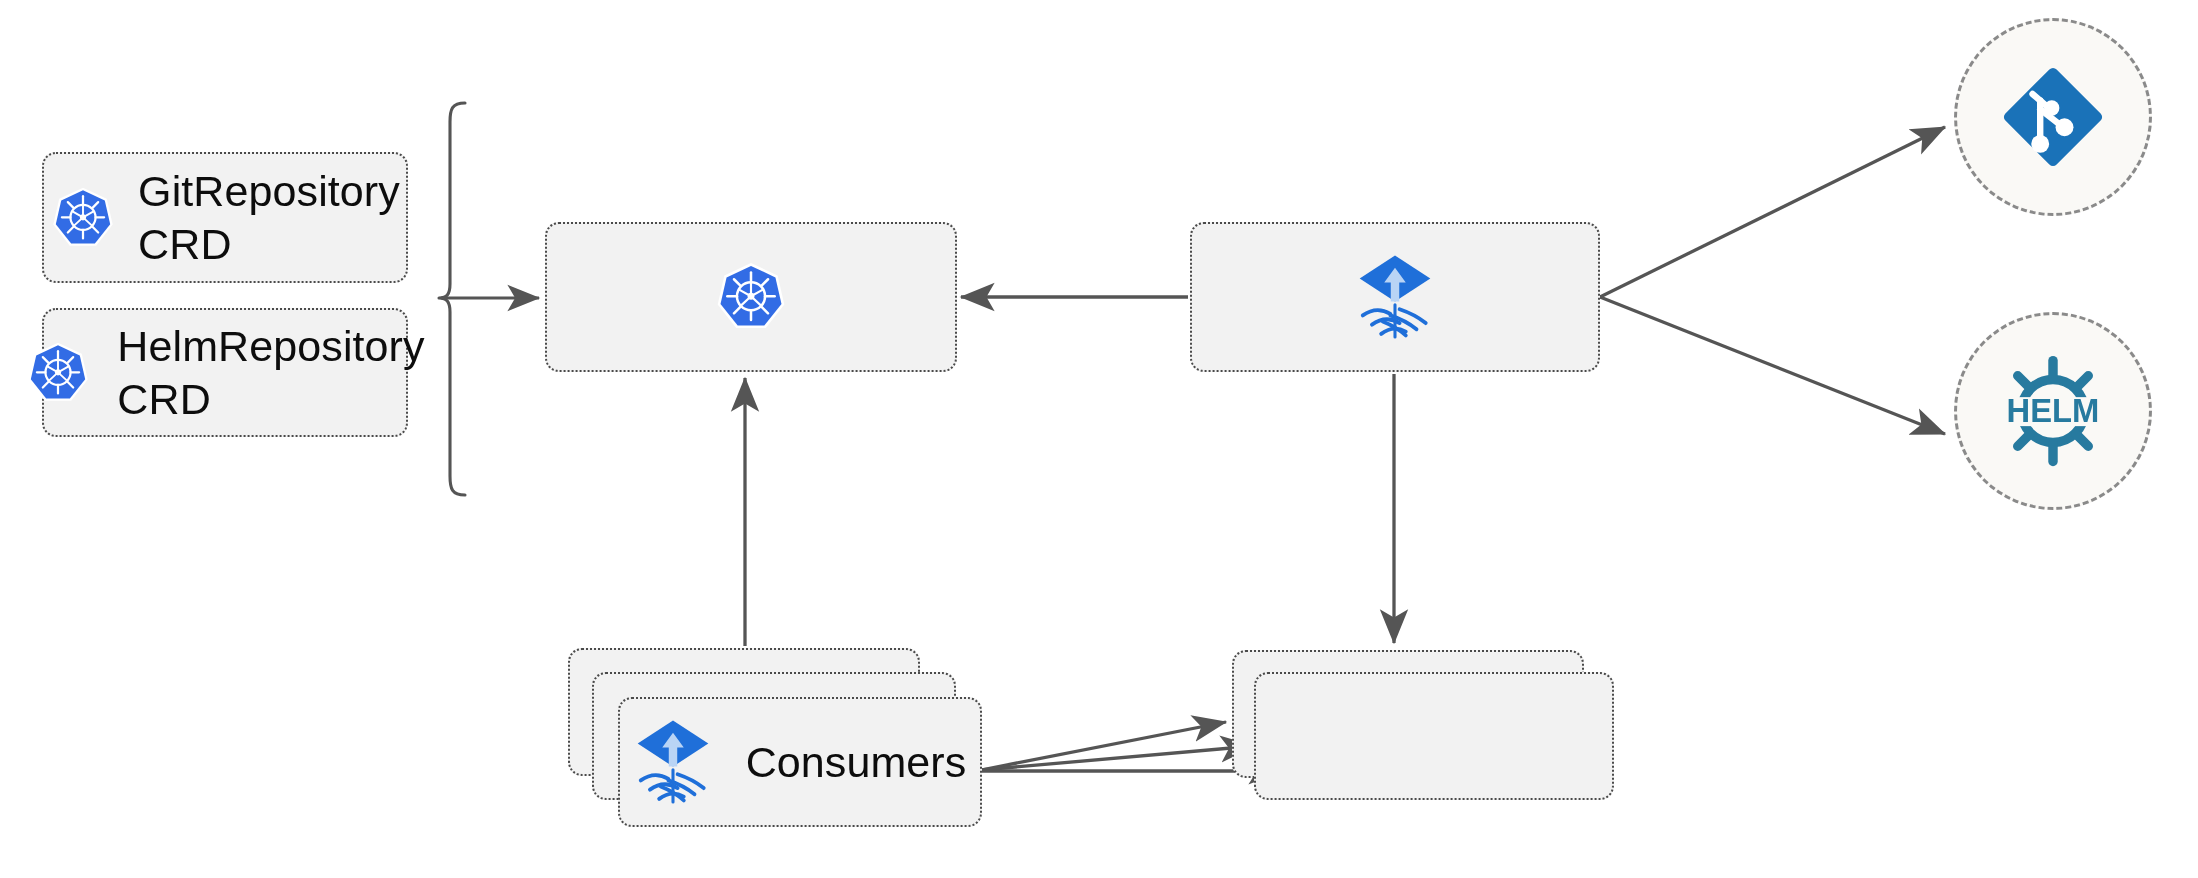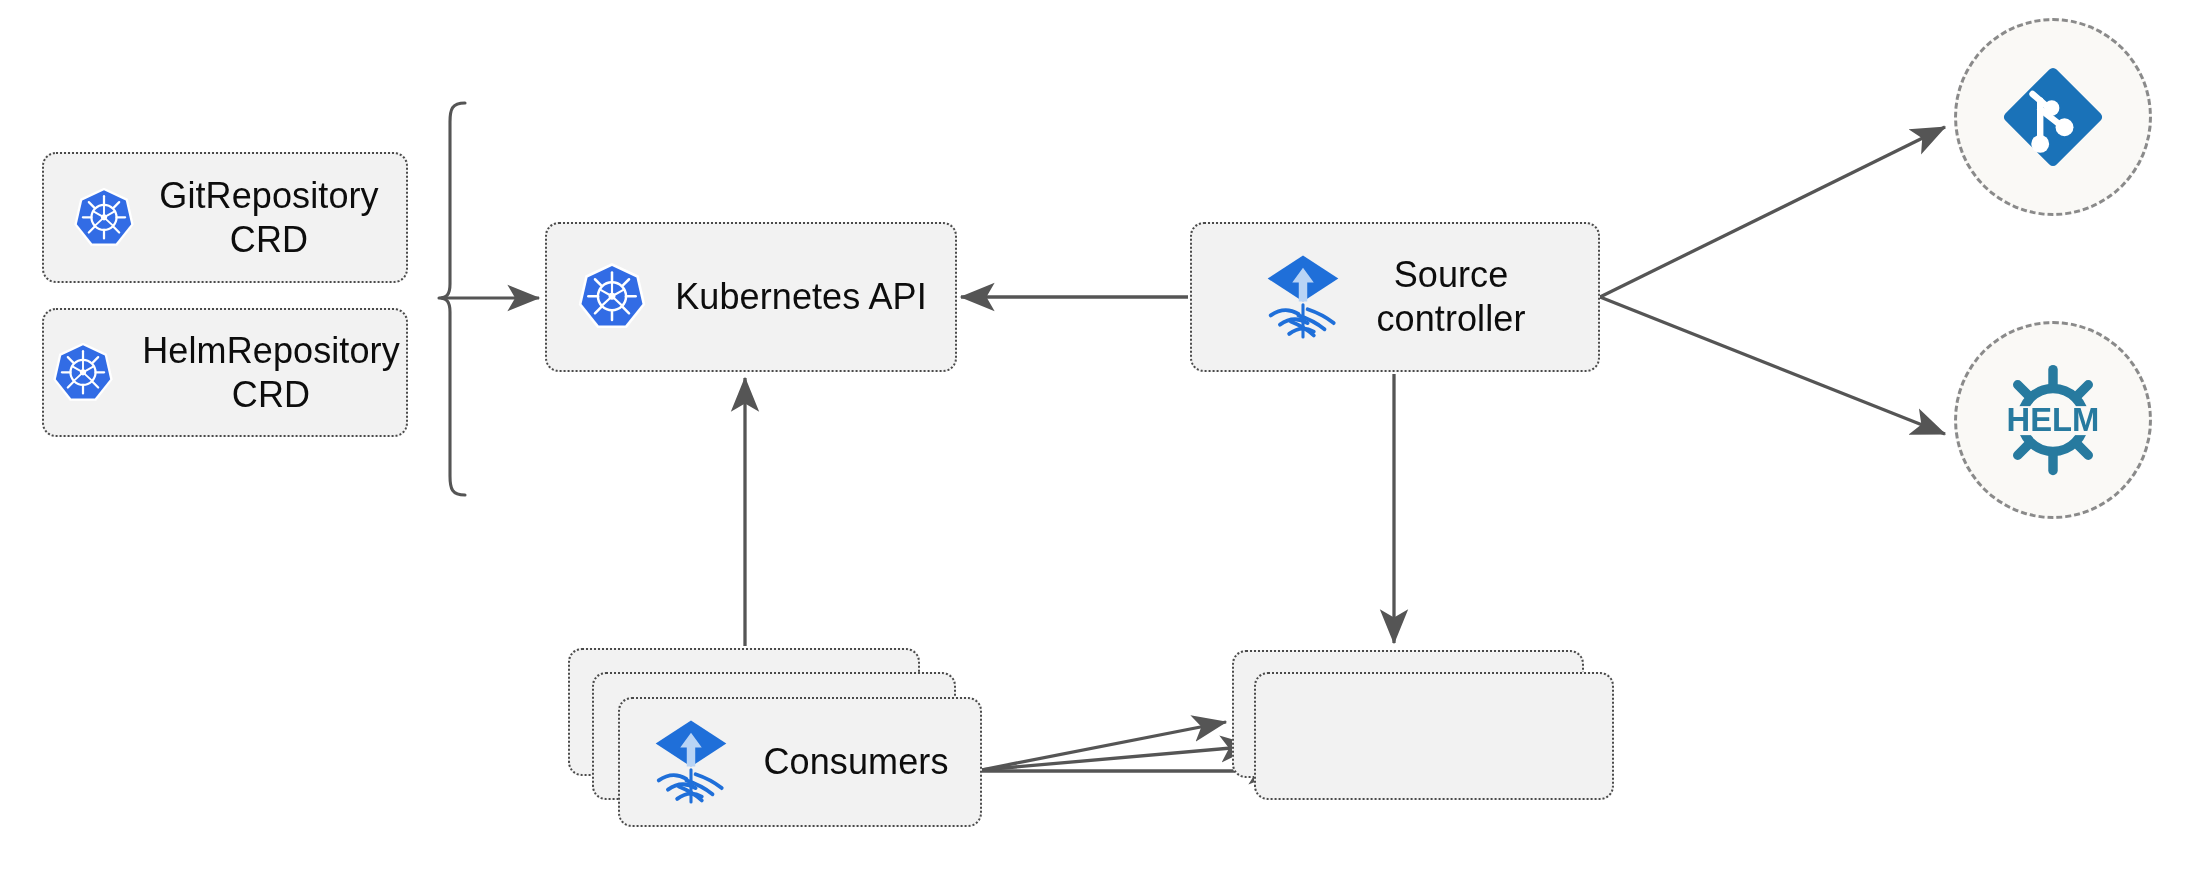--- a/index.html
+++ b/index.html
@@ -44,23 +44,23 @@
     z-index: 1;
   }
   .node.stack-mid {
     z-index: 2;
   }
   .node.stack-front {
     z-index: 3;
   }
   .node-label {
     color: #0d0d0d;
-    font-size: 36px;
+    font-size: 43px;
     line-height: 1.22;
-    text-align: center;
+    text-align: left;
     white-space: pre-line;
     letter-spacing: 0.1px;
   }
   .node-icon {
     flex: 0 0 auto;
     display: flex;
     align-items: center;
     justify-content: center;
   }
 
@@ -206,62 +206,59 @@
         <g fill="none" stroke="#ffffff" stroke-width="2.9" stroke-linecap="round">
           <line x1="50" y1="49" x2="50" y2="31"></line>
           <line x1="50" y1="49" x2="66" y2="40"></line>
           <line x1="50" y1="49" x2="64" y2="62"></line>
           <line x1="50" y1="49" x2="36" y2="62"></line>
           <line x1="50" y1="49" x2="34" y2="40"></line>
         </g>
         <circle cx="50" cy="49" r="4.6" fill="#ffffff"></circle>
       </svg>
     </span>
-    <span class="node-label">Kubernetes API</span>
   </div>
 
   <div class="node" style="left:1190px; top:222px; width:410px; height:150px; gap:34px; padding:0 28px;">
     <span class="node-icon ico-flux">
       <svg viewBox="0 0 100 112" width="100%" height="100%" xmlns="http://www.w3.org/2000/svg">
         <path d="M50 2 L96 32 L50 62 L4 32 Z" fill="#1f6fd9"></path>
         <path d="M50 18 L64 37 L55.5 37 L55.5 62 L44.5 62 L44.5 37 L36 37 Z" fill="#b9d4f5"></path>
         <g stroke="#1f6fd9" stroke-width="5" stroke-linecap="round" fill="none">
           <path d="M8 80 C 22 70, 34 72, 44 78"></path>
           <path d="M20 92 C 34 82, 46 84, 56 90"></path>
           <path d="M32 104 C 44 95, 55 96, 64 101"></path>
           <path d="M56 72 C 68 76, 80 82, 90 90"></path>
           <path d="M44 80 C 56 84, 68 90, 78 98"></path>
           <path d="M34 88 C 44 92, 55 98, 64 106"></path>
         </g>
         <g stroke="#1f6fd9" stroke-width="4" stroke-linecap="round" fill="none">
           <path d="M50 66 L50 108"></path>
         </g>
       </svg>
     </span>
-    <span class="node-label">Source
-controller</span>
   </div>
 
   <div class="circle-node" style="left:1954px; top:18px; width:198px; height:198px;">
     <span class="node-icon ico-git">
       <svg viewBox="0 0 100 100" width="100%" height="100%" xmlns="http://www.w3.org/2000/svg">
         <rect x="21.7" y="21.7" width="56.6" height="56.6" rx="4" transform="rotate(45 50 50)" fill="#1a72b8"></rect>
         <g stroke="#ffffff" stroke-width="5" fill="none" stroke-linecap="round">
           <line x1="40" y1="70" x2="40" y2="37"></line>
           <path d="M40 44 L58 58"></path>
           <path d="M34 32 L48 44"></path>
         </g>
         <circle cx="40" cy="71" r="7" fill="#ffffff"></circle>
         <circle cx="59" cy="58" r="7" fill="#ffffff"></circle>
         <circle cx="49" cy="43" r="6" fill="#ffffff"></circle>
       </svg>
     </span>
   </div>
 
-  <div class="circle-node" style="left:1954px; top:321px; width:198px; height:198px;">
+  <div class="circle-node" style="left:1954px; top:312px; width:198px; height:198px;">
     <span class="node-icon ico-helm">
       <svg viewBox="0 0 100 100" width="100%" height="100%" xmlns="http://www.w3.org/2000/svg">
         <g stroke="#277a9f" stroke-width="7.5" fill="none" stroke-linecap="round">
           <circle cx="50" cy="50" r="25"></circle>
           <line x1="50" y1="10" x2="50" y2="24"></line>
           <line x1="50" y1="76" x2="50" y2="90"></line>
           <line x1="22" y1="22" x2="32" y2="32"></line>
           <line x1="68" y1="68" x2="78" y2="78"></line>
           <line x1="78" y1="22" x2="68" y2="32"></line>
           <line x1="32" y1="68" x2="22" y2="78"></line>

